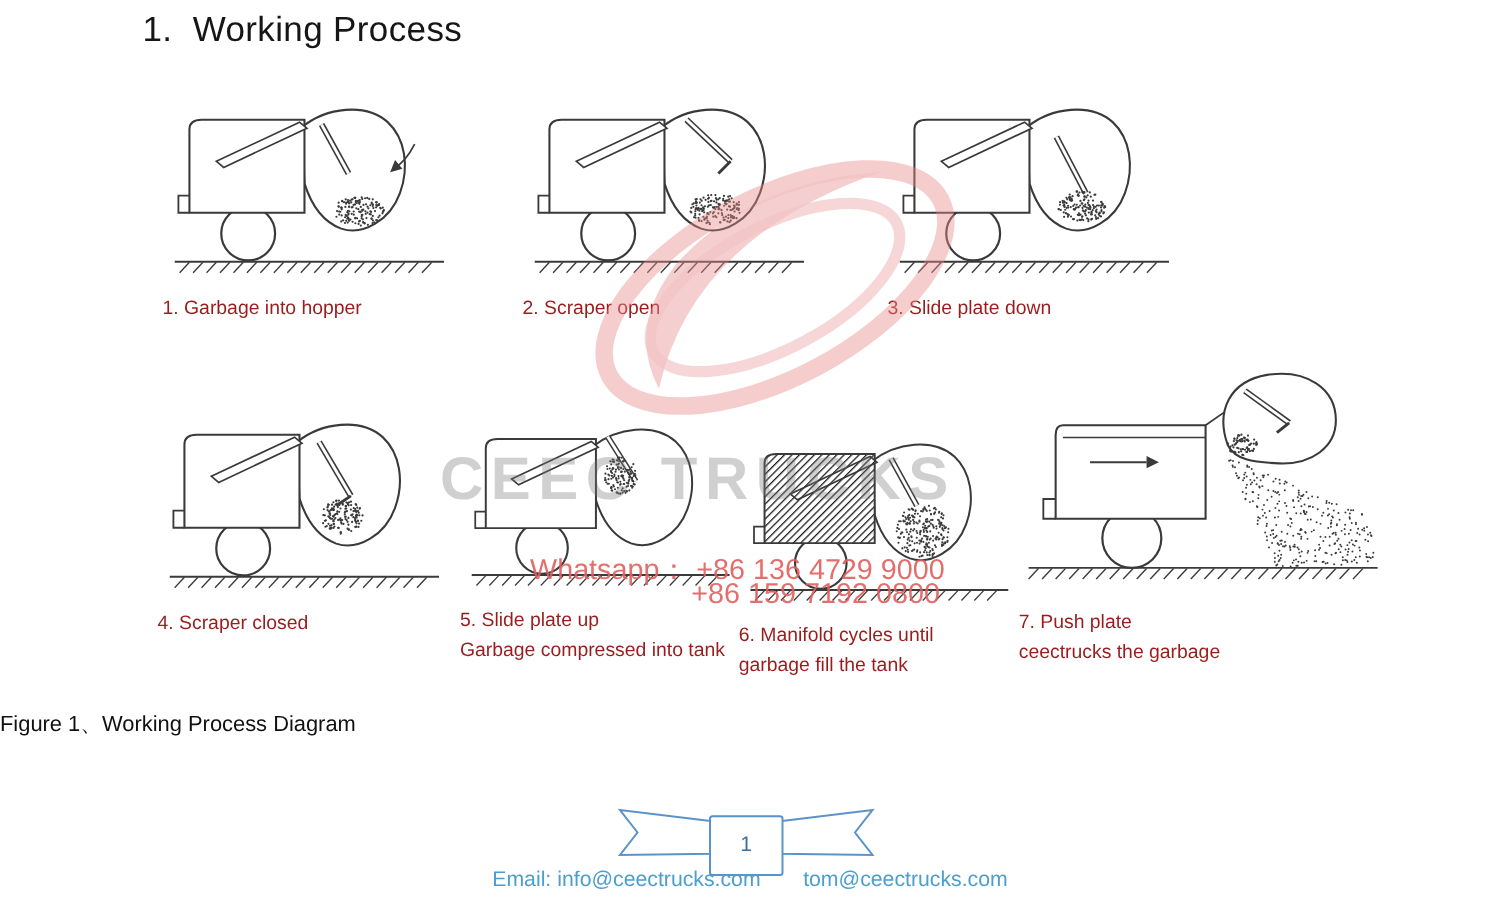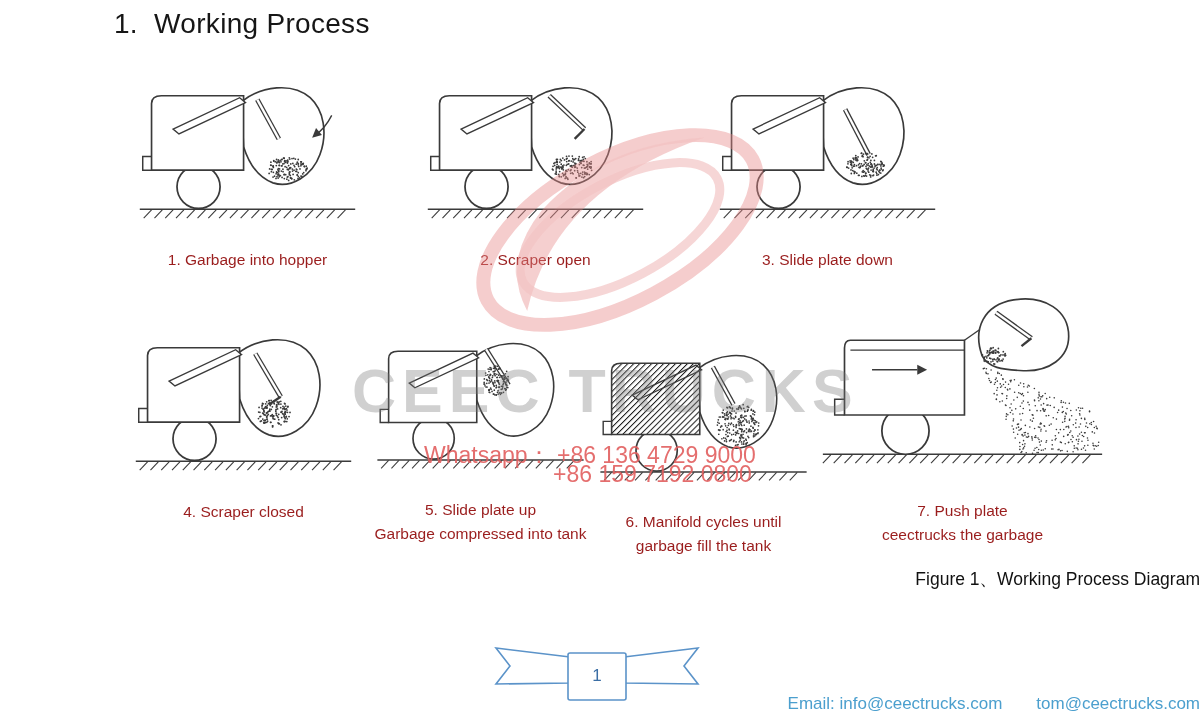--- a/index.html
+++ b/index.html
@@ -7,55 +7,55 @@
     position:relative;width:1200px;height:728px;background:#fff;
     font-family:"Liberation Sans",sans-serif;overflow:hidden;
   }
   .title{
     position:absolute;left:114px;top:8px;font-size:28px;color:#161616;
     white-space:pre;letter-spacing:.3px;font-weight:normal;margin:0;
   }
   .fig{position:absolute;z-index:1;margin:0;padding:0;}
   .fig .art svg{display:block;width:100%;height:auto;}
   .fig figcaption{
-    margin-top:17px;text-align:center;color:var(--caption-red,#9a1d1d);
+    margin-top:4px;color:var(--caption-red,#9a1d1d);
     font-size:15.5px;line-height:1.55;
   }
   .d1{left:130px;top:84px;width:235px;}
   .d2{left:418px;top:84px;width:235px;}
   .d3{left:710px;top:84px;width:235px;}
   .d4{left:126px;top:336px;width:235px;}
   .d5{left:368px;top:340px;width:225px;}
   .d6{left:591px;top:352px;width:225px;}
   .d7{left:815px;top:295px;width:295px;}
   .logo{
     position:absolute;left:438px;top:106px;width:365px;height:248px;
     z-index:5;pointer-events:none;opacity:.5;
   }
   .watermark-text{
     position:absolute;left:352px;top:356px;z-index:6;pointer-events:none;
-    font-size:61px;font-weight:bold;letter-spacing:6px;
+    font-size:48px;font-weight:bold;letter-spacing:6px;
     color:var(--watermark-gray,rgba(120,120,120,.35));
   }
   .whatsapp{position:absolute;z-index:7;color:var(--whatsapp-red,#e25f5f);font-size:23px;opacity:.9;}
   .wa1{left:424px;top:440px;}
   .wa2{left:553px;top:461px;}
   .figure-caption{
-    position:absolute;left:0;width:1200px;top:567px;text-align:right;
+    position:absolute;left:0;width:1200px;top:567px;text-align:left;
     font-size:17.5px;color:#111;z-index:2;
   }
   .ribbon{position:absolute;left:492px;top:640px;width:210px;height:64px;z-index:2;}
   .ribbon svg{display:block;width:100%;height:100%;}
   .ribbon polygon,.ribbon rect{fill:#fff;stroke:var(--ribbon-blue,#5b93c9);stroke-width:1.6;}
   .ribbon .num{
     position:absolute;left:0;right:0;top:26px;text-align:center;
     font-size:17px;color:#3b6ea5;
   }
   .footer{
-    position:absolute;left:0;width:1200px;top:694px;text-align:right;
+    position:absolute;left:0;width:1200px;top:694px;text-align:center;
     font-size:17px;color:var(--link-blue,#4b9fce);z-index:2;
   }
   .footer .gap{display:inline-block;width:34px;}
 </style>
 </head>
 <body>
 
 <div class="page">
 
   <h1 class="title">1.  Working Process</h1>

